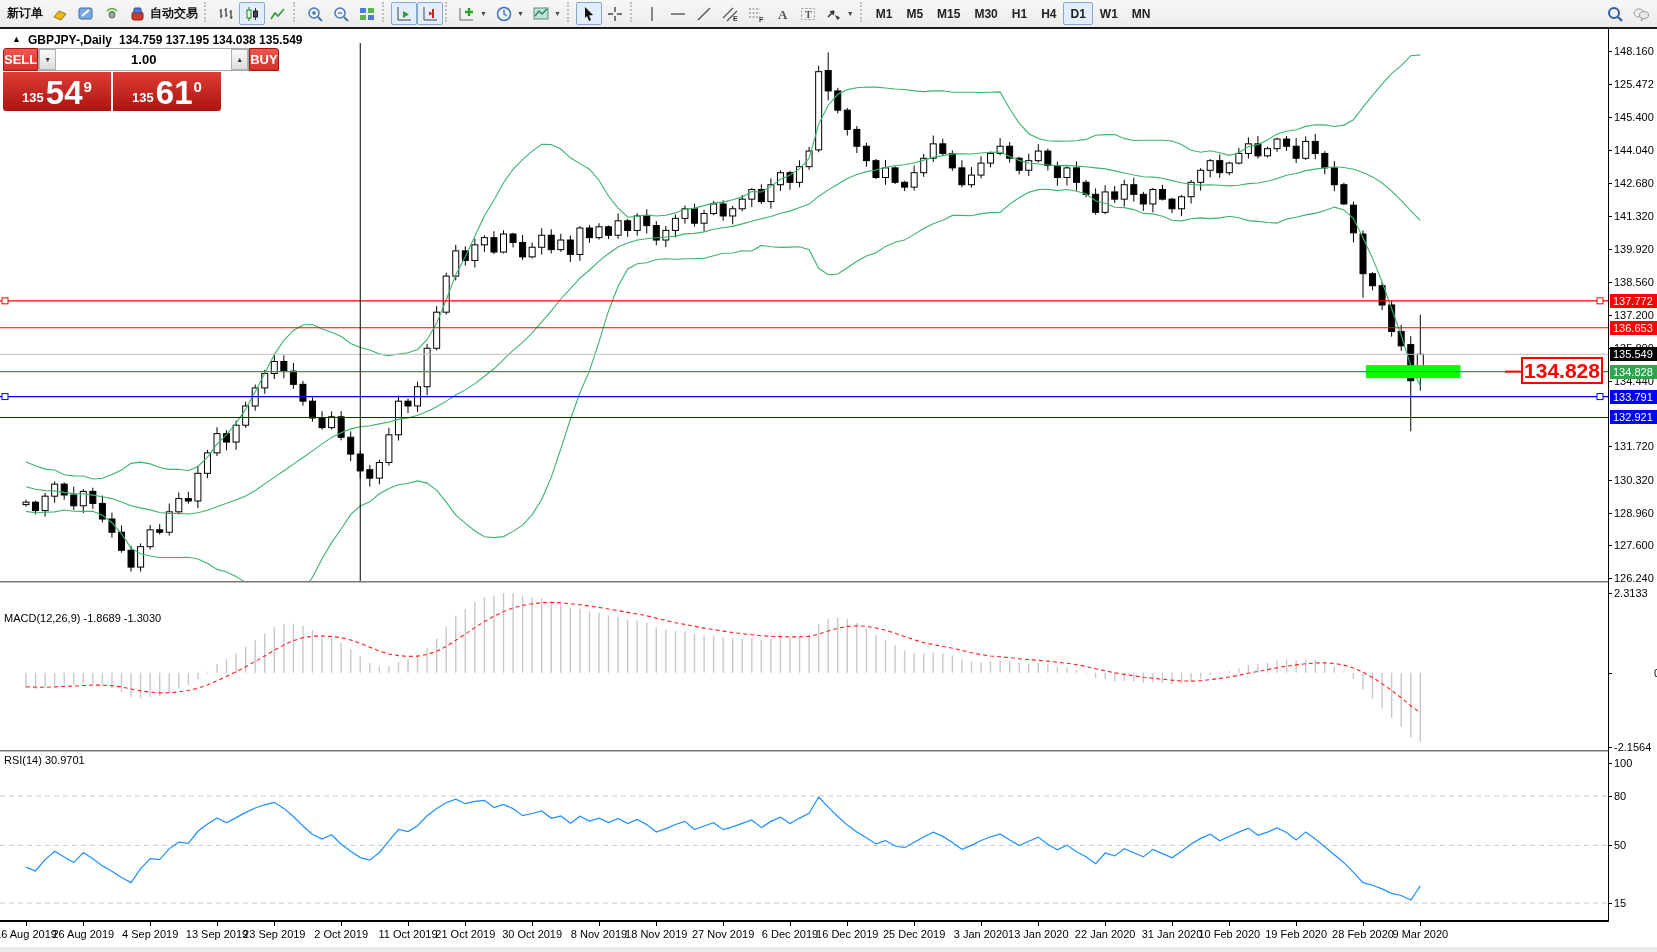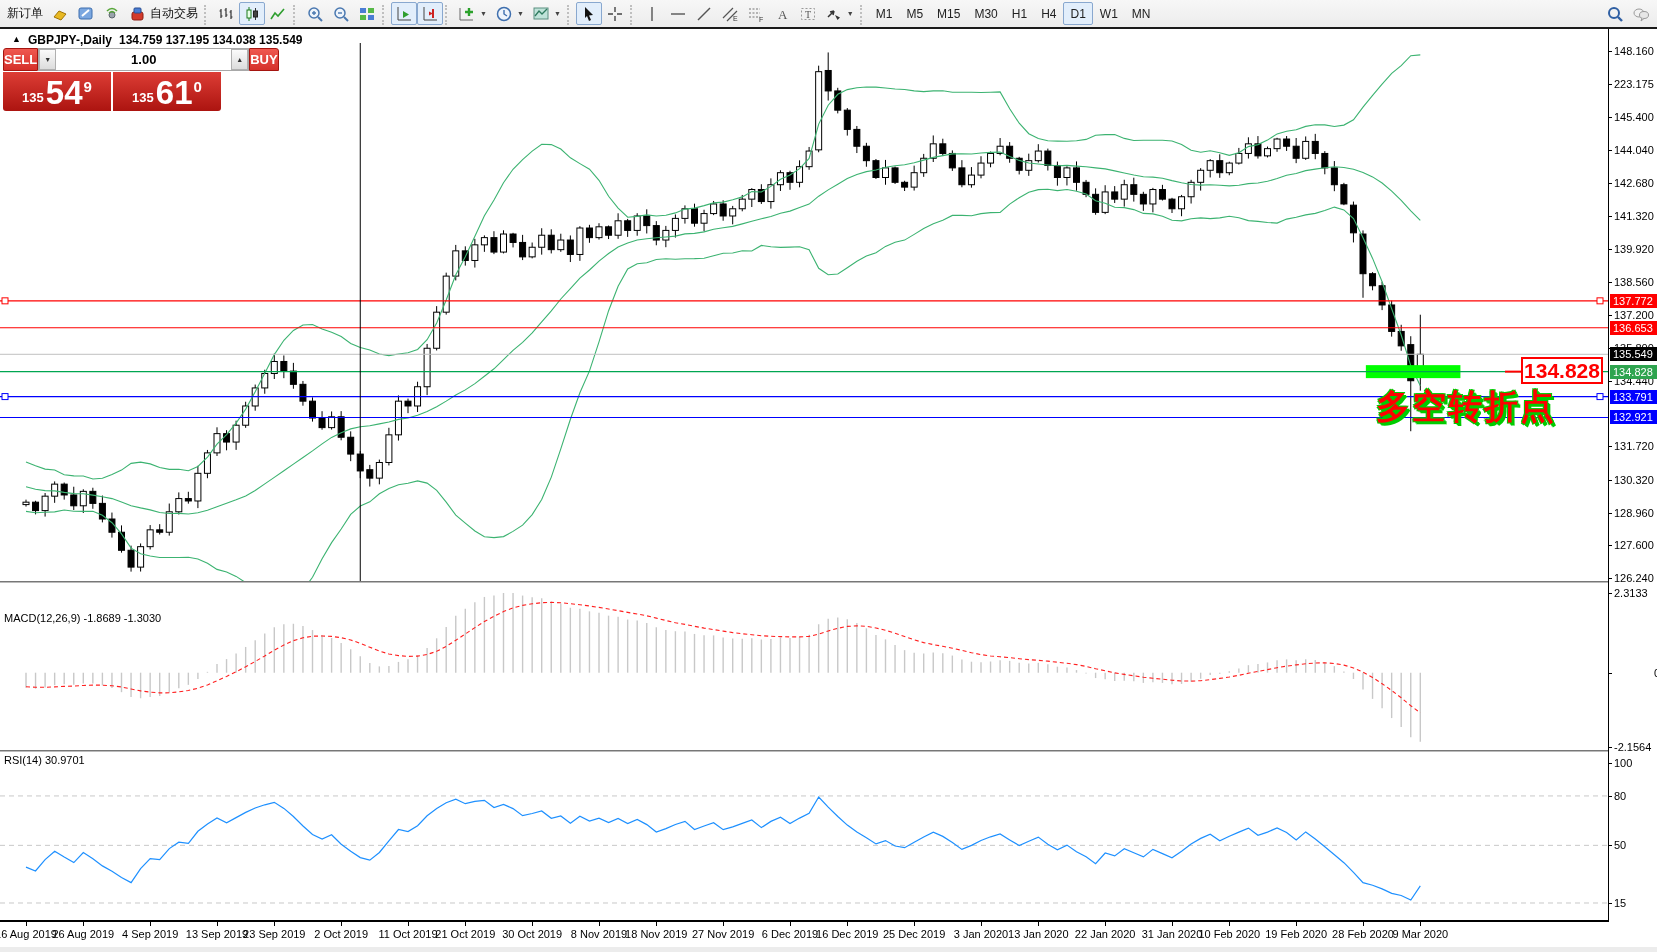--- a/index.html
+++ b/index.html
@@ -62,21 +62,21 @@
   .dtick{position:absolute;top:6px;width:76px;margin-left:-38px;text-align:center;font-size:11px;color:#000;}
   .dtick-mark{position:absolute;top:0;width:1px;height:4px;background:#000;}
   #bottom-strip{position:absolute;left:0;top:947px;width:1657px;height:5px;background:#ececec;}
 </style>
 </head>
 <body>
 
 <div id="app">
 
   <div id="toolbar">
-    <div id="toolbar-left" style="display:flex;align-items:flex-end;">
+    <div id="toolbar-left" style="display:flex;align-items:flex-start;font-weight:bold;">
         <div class="tb-btn">
           <span class="tb-label">新订单</span>
         </div>
         <div class="tb-btn">
           <span>
             <svg width="18" height="18">
               <polygon points="3,12 8,6 15,9 10,15" fill="#e8b923" stroke="#a07408"></polygon>
             </svg>
           </span>
         </div>
@@ -676,21 +676,20 @@
       </div>
       <div id="tp-buy-price" class="tp-price">
         <span class="tp-small">135</span>
         <span class="tp-big">61</span>
         <span class="tp-sup">0</span>
       </div>
     </div>
   </div>
 
   <div id="price-callout">134.828</div>
-  <div id="cn-annotation">多空转折点</div>
 
   <div class="divider" style="top:581px"></div>
 
   <div id="macd-window">
     <svg id="svg-macd" width="1608" height="167">
         <g>
           <line x1="26" y1="89.693185" x2="26" y2="104.82301887497233" stroke="#c8c8c8" stroke-width="1.4"></line>
           <line x1="35.55" y1="89.693185" x2="35.55" y2="105.7260706962877" stroke="#c8c8c8" stroke-width="1.4"></line>
           <line x1="45.1" y1="89.693185" x2="45.1" y2="104.59453193049347" stroke="#c8c8c8" stroke-width="1.4"></line>
           <line x1="54.650000000000006" y1="89.693185" x2="54.650000000000006" y2="102.15789358089988" stroke="#c8c8c8" stroke-width="1.4"></line>
@@ -903,21 +902,21 @@
       <div class="dtick-mark" style="left: 1363px;"></div>
       <div class="dtick" style="left: 1363px;">28 Feb 2020</div>
       <div class="dtick-mark" style="left: 1420.3px;"></div>
       <div class="dtick" style="left: 1420.3px;">9 Mar 2020</div>
     </div>
 
   <div id="axis-col">
       <div class="ptick-mark" style="top: 22px;"></div>
       <div class="ptick" style="top: 16px;">148.160</div>
       <div class="ptick-mark" style="top: 54.708px;"></div>
-      <div class="ptick" style="top: 48.708px;">223.175</div>
+      <div class="ptick" style="top: 48.708px;">125.472</div>
       <div class="ptick-mark" style="top: 88.378px;"></div>
       <div class="ptick" style="top: 82.378px;">145.400</div>
       <div class="ptick-mark" style="top: 121.086px;"></div>
       <div class="ptick" style="top: 115.086px;">144.040</div>
       <div class="ptick-mark" style="top: 153.794px;"></div>
       <div class="ptick" style="top: 147.794px;">142.680</div>
       <div class="ptick-mark" style="top: 186.502px;"></div>
       <div class="ptick" style="top: 180.502px;">141.320</div>
       <div class="ptick-mark" style="top: 220.172px;"></div>
       <div class="ptick" style="top: 214.172px;">139.920</div>

